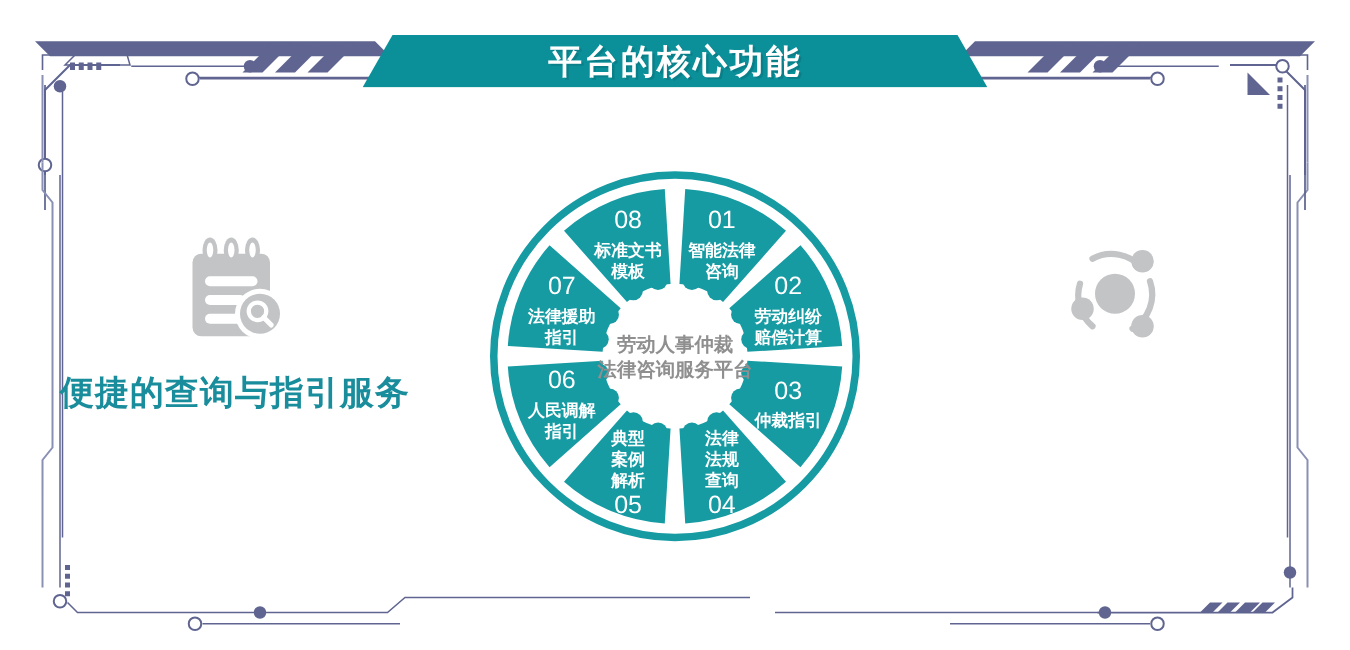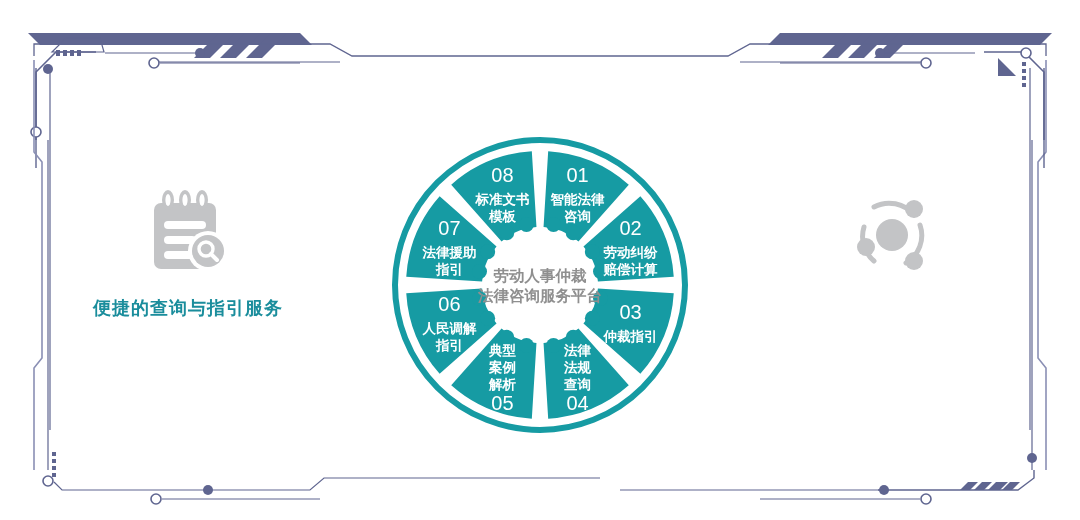--- a/index.html
+++ b/index.html
@@ -62,21 +62,21 @@
   #side-left  { left: 38px;  top: 180px; }
   #side-right { left: 742px; top: 180px; }
   .side-icon {
     height: 110px;
     display: flex;
     align-items: center;
     justify-content: center;
   }
   .side-label {
     margin-top: 6px;
-    font-size: 18px;
+    font-size: 27px;
     font-weight: bold;
     color: #1a8d9c;
     letter-spacing: 1px;
     white-space: nowrap;
   }
   
   #wheel {
     position: absolute;
     left: 390px;
     top: 135px;
@@ -194,20 +194,24 @@
     <circle cx="926" cy="499" r="5" fill="#ffffff" stroke="#5f6590" stroke-width="1.6"></circle>
     <path d="M880 490 H760" fill="none" stroke="#5f6590" stroke-width="1.2"></path>
     <circle cx="884" cy="490" r="5" fill="#5f6590"></circle>
     <path d="M760 490 H620" fill="none" stroke="#5f6590" stroke-width="1.2"></path>
     <path d="M34 392 V470" fill="none" stroke="#8a8fb4" stroke-width="1.6"></path>
     <path d="M1046 392 V470" fill="none" stroke="#8a8fb4" stroke-width="1.6"></path>
     <path d="M34 130 V60" fill="none" stroke="#8a8fb4" stroke-width="1.6"></path>
     <path d="M1046 130 V60" fill="none" stroke="#8a8fb4" stroke-width="1.6"></path>
   </svg>
 
+  <div id="title-banner">
+    <div class="bannershape"></div>
+    <div id="title-text">平台的核心功能</div>
+  </div>
 
   <div class="side-block" id="side-left">
     <div class="side-icon">
       <svg width="96" height="96" viewBox="0 0 96 96">
         <rect x="14" y="16" width="62" height="66" rx="7" fill="#c3c4c6"></rect>
         <ellipse cx="28" cy="13" rx="6" ry="10" fill="#c3c4c6"></ellipse>
         <ellipse cx="45" cy="13" rx="6" ry="10" fill="#c3c4c6"></ellipse>
         <ellipse cx="62" cy="13" rx="6" ry="10" fill="#c3c4c6"></ellipse>
         <ellipse cx="28" cy="13" rx="2.6" ry="6" fill="#ffffff"></ellipse>
         <ellipse cx="45" cy="13" rx="2.6" ry="6" fill="#ffffff"></ellipse>

